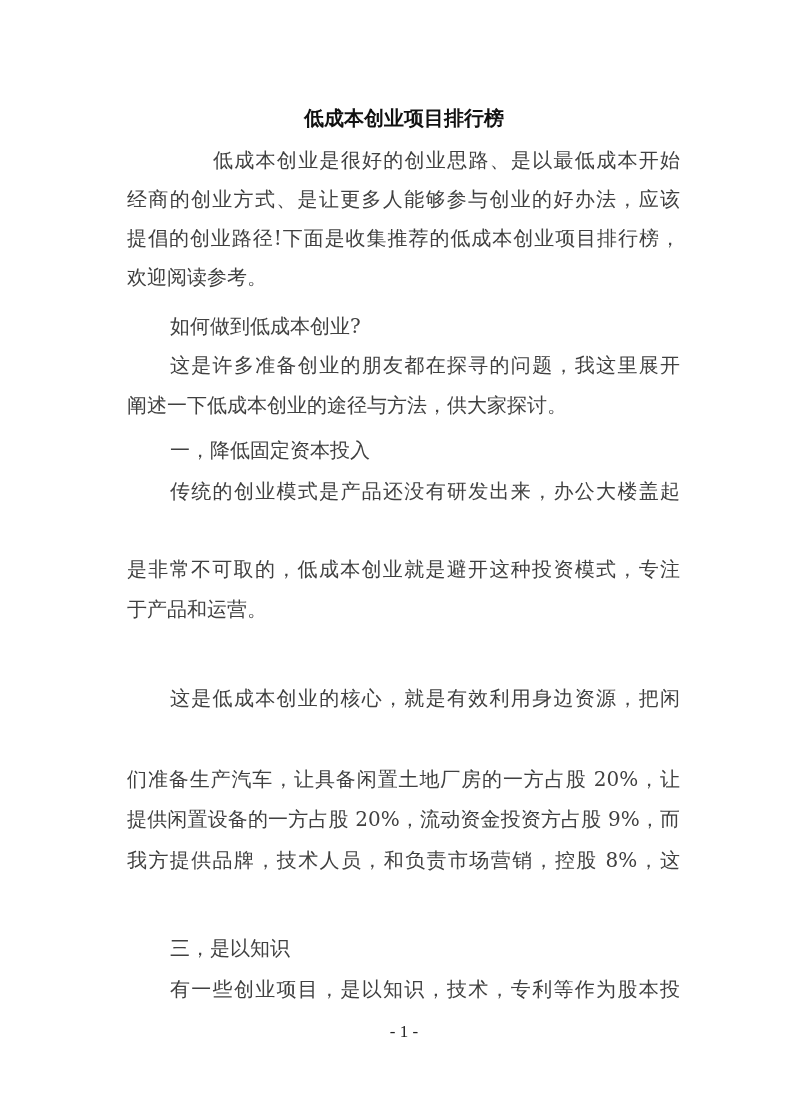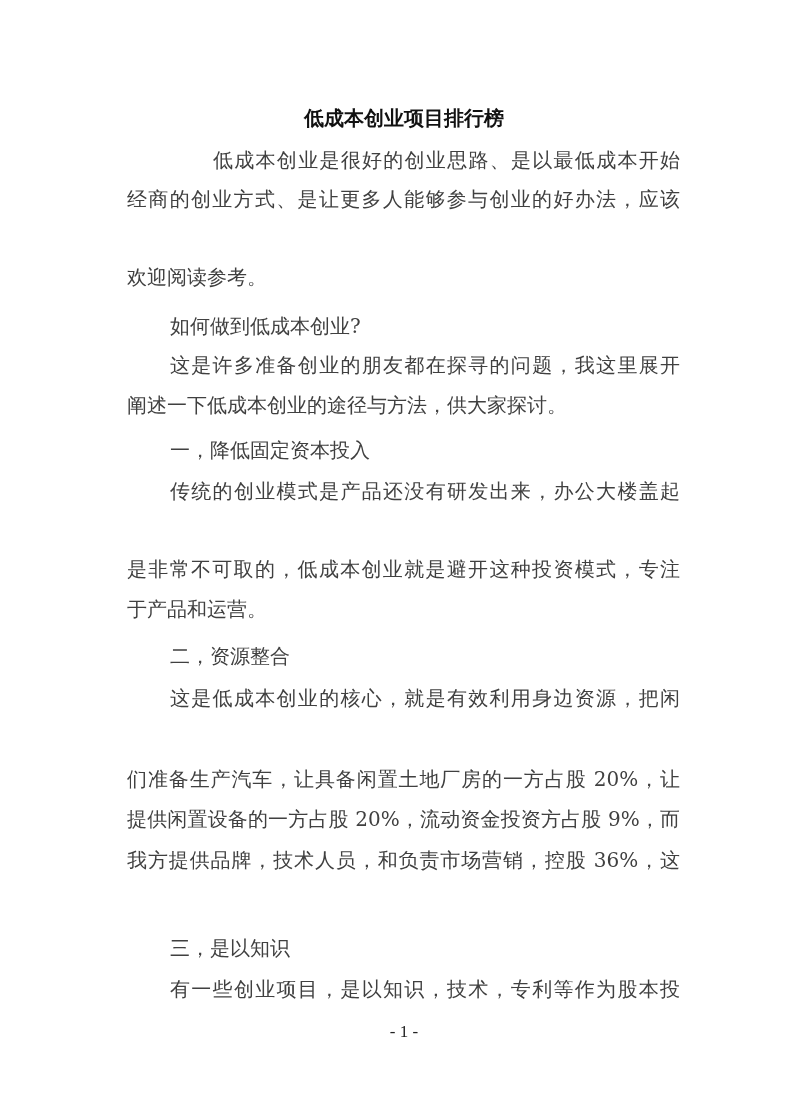--- a/index.html
+++ b/index.html
@@ -40,34 +40,34 @@
     }
   </style>
 </head>
 <body>
 
 <div class="page">
   <div class="title">低成本创业项目排行榜</div>
 
   <div class="line indent2" style="top:148px">低成本创业是很好的创业思路、是以最低成本开始</div>
   <div class="line" style="top:187px">经商的创业方式、是让更多人能够参与创业的好办法，应该</div>
+  <div class="line" style="top:226px">提倡的创业路径!下面是收集推荐的低成本创业项目排行榜，</div>
   <div class="line last" style="top:265px">欢迎阅读参考。</div>
 
   <div class="line indent last" style="top:314px">如何做到低成本创业?</div>
   <div class="line indent" style="top:353px">这是许多准备创业的朋友都在探寻的问题，我这里展开</div>
   <div class="line last" style="top:393px">阐述一下低成本创业的途径与方法，供大家探讨。</div>
 
   <div class="line indent last" style="top:438px">一，降低固定资本投入</div>
   <div class="line indent" style="top:479px">传统的创业模式是产品还没有研发出来，办公大楼盖起</div>
   <div class="line" style="top:557px">是非常不可取的，低成本创业就是避开这种投资模式，专注</div>
   <div class="line last" style="top:597px">于产品和运营。</div>
 
-  <div class="line indent last" style="top:644px">二，资源整合</div>
   <div class="line indent" style="top:686px">这是低成本创业的核心，就是有效利用身边资源，把闲</div>
   <div class="line" style="top:767px">们准备生产汽车，让具备闲置土地厂房的一方占股 20%，让</div>
   <div class="line" style="top:807px">提供闲置设备的一方占股 20%，流动资金投资方占股 9%，而</div>
-  <div class="line" style="top:848px">我方提供品牌，技术人员，和负责市场营销，控股 36%，这</div>
+  <div class="line" style="top:848px">我方提供品牌，技术人员，和负责市场营销，控股 8%，这</div>
 
   <div class="line indent last" style="top:936px">三，是以知识</div>
   <div class="line indent" style="top:977px">有一些创业项目，是以知识，技术，专利等作为股本投</div>
 
   <div class="pagenum">- 1 -</div>
 </div>
 
 </body></html>

